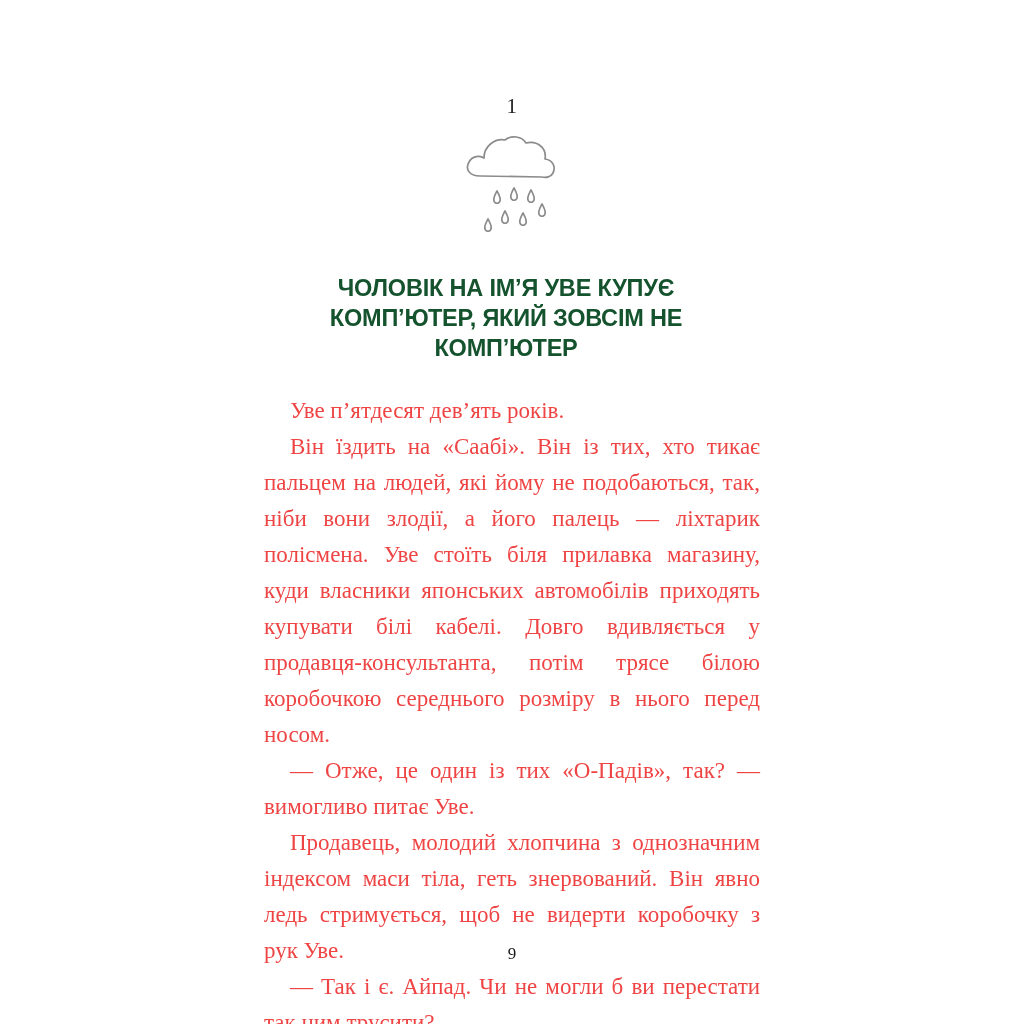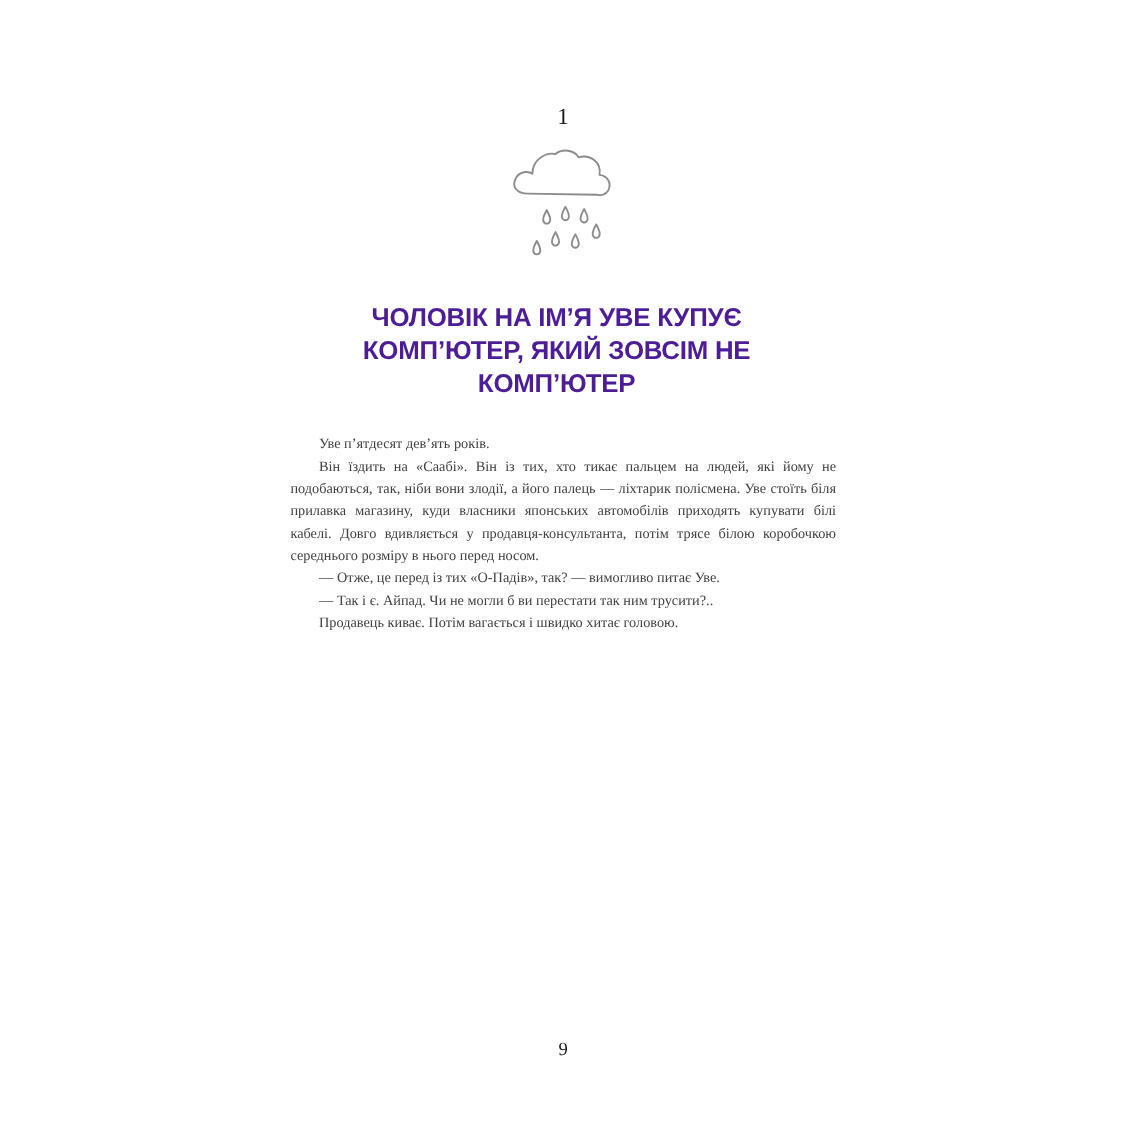--- a/index.html
+++ b/index.html
@@ -51,31 +51,31 @@
   }
 
   .chapter-title {
     font-family: "Liberation Sans", sans-serif;
     font-weight: bold;
     font-size: 23.5px;
     line-height: 1.28;
     text-align: center;
     letter-spacing: -0.2px;
     margin: 0 12px 30px 0;
-    color: #4c1d95;
+    color: #14532d;
     text-transform: uppercase;
   }
 
   .body-text p {
     margin: 0;
-    font-size: 13px;
+    font-size: 23px;
     line-height: 1.565;
     text-align: justify;
     text-indent: 26px;
-    color: #404040;
+    color: #ef4444;
     hyphens: manual;
   }
 
   .page-number {
     position: absolute;
     left: 0;
     right: 0;
     top: 944px;
     text-align: center;
     font-family: "Liberation Serif", serif;
@@ -105,21 +105,22 @@
           <path d="M31 86 C29 90 27 93 28 96 C29 99 33 99 34 96 C35 93 33 90 31 86 Z"></path>
         </g>
       </svg>
     </div>
 
     <h1 class="chapter-title">ЧОЛОВІК НА ІМ’Я УВЕ КУПУЄ КОМП’ЮТЕР, ЯКИЙ ЗОВСІМ НЕ КОМП’ЮТЕР</h1>
 
     <div class="body-text">
       <p>Уве п’ятдесят дев’ять років.</p>
       <p>Він їздить на «Саабі». Він із тих, хто тикає пальцем на людей, які йому не подобаються, так, ніби вони злодії, а його палець — ліхтарик полісмена. Уве стоїть біля прилавка магазину, куди власники японських автомобілів приходять купувати білі кабелі. Довго вдивляється у продавця-консультанта, потім трясе білою коробочкою середнього розміру в нього перед носом.</p>
-      <p>— Отже, це перед із тих «О-Падів», так? — вимогливо питає Уве.</p>
+      <p>— Отже, це один із тих «О-Падів», так? — вимогливо питає Уве.</p>
+      <p>Продавець, молодий хлопчина з однозначним індексом маси тіла, геть знервований. Він явно ледь стримується, щоб не видерти коробочку з рук Уве.</p>
       <p>— Так і є. Айпад. Чи не могли б ви перестати так ним трусити?..</p>
       <p>Продавець киває. Потім вагається і швидко хитає головою.</p>
     </div>
   </div>
 
   <div class="page-number">9</div>
 
 </div>
 
 </body></html>

